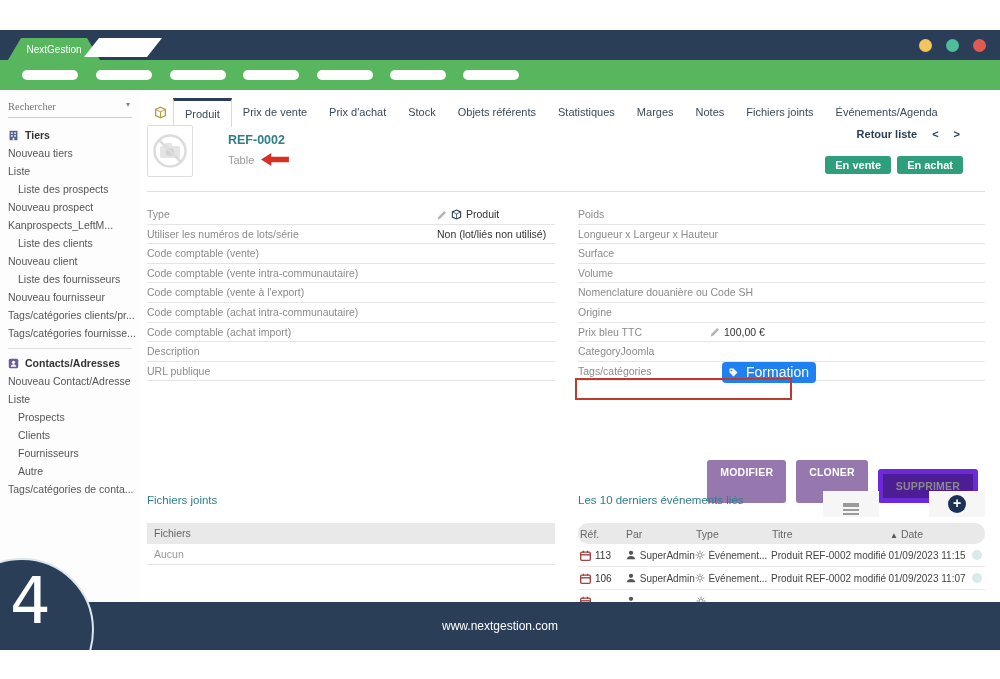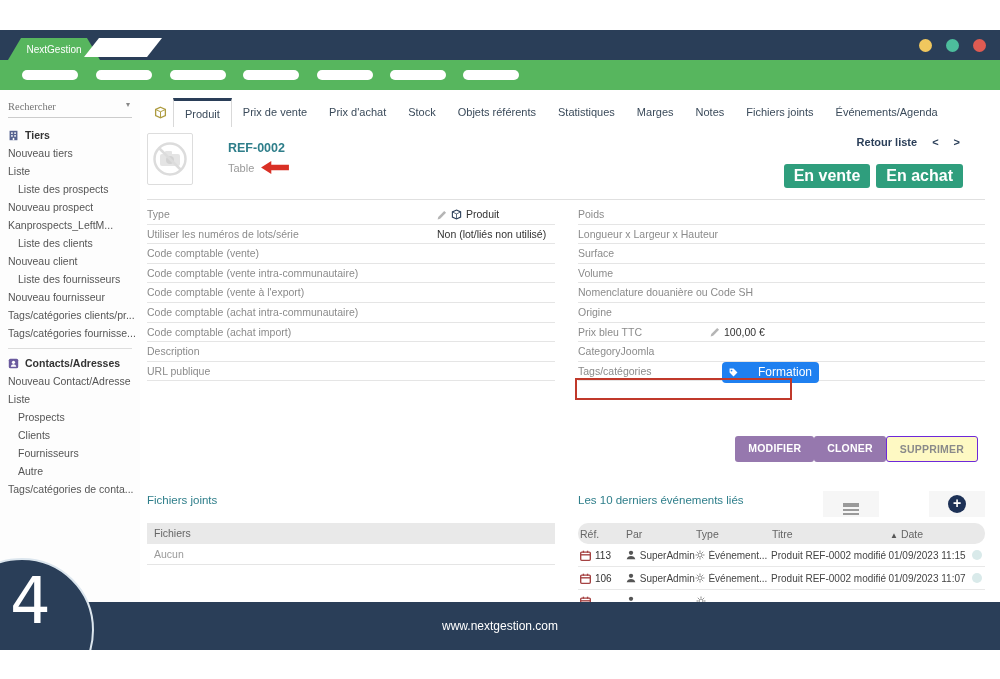--- a/index.html
+++ b/index.html
@@ -32,46 +32,46 @@
   .side-section{font-weight:bold;color:#333;font-size:10.5px;display:flex;align-items:center;gap:6px;}
   .side-divider{border-top:1px solid #ddd;margin:6px 8px 5px 8px;}
 
   
   .tabbar{position:absolute;top:98px;left:140px;width:860px;height:29px;display:flex;align-items:stretch;font-size:11px;color:#3a4a5a;}
   .tab-prod-icon{margin:8px 6px 0 14px;}
   .tab{padding:0 11px;line-height:29px;white-space:nowrap;cursor:pointer;}
   .tab.active{background:#fff;border-top:3px solid #2a3e58;border-left:1px solid #d9d9d9;border-right:1px solid #d9d9d9;line-height:26px;}
 
   
-  .banner{position:absolute;top:130px;left:147px;width:838px;height:70px;border-bottom:1px solid #e0e0e0;}
+  .banner{position:absolute;top:122px;left:147px;width:838px;height:70px;border-bottom:1px solid #e0e0e0;}
   .nophoto{position:absolute;left:0;top:3px;width:46px;height:52px;border:1px solid #ddd;border-radius:2px;background:#fff;display:flex;align-items:center;justify-content:center;}
   .ref{position:absolute;left:81px;top:11px;font-size:12.5px;font-weight:bold;color:#2e7e8a;}
   .sub{position:absolute;left:81px;top:31px;font-size:11px;color:#9a9a9a;display:flex;align-items:center;gap:7px;}
   .backrow{position:absolute;right:25px;top:6px;display:flex;gap:15px;align-items:center;font-size:11px;font-weight:bold;color:#2a3e58;}
   .chev{cursor:pointer;font-weight:bold;}
   .statusrow{position:absolute;right:22px;top:34px;display:flex;gap:6px;}
-  .btn-green{background:#2f9e7d;color:#fff;font-size:16px;font-weight:bold;padding:3px 10px;border-radius:3px;cursor:pointer;}
+  .btn-green{background:#2f9e7d;color:#fff;font-size:11px;font-weight:bold;padding:3px 10px;border-radius:3px;cursor:pointer;}
 
   
   .ftable{position:absolute;top:205px;font-size:10.5px;}
   .ftable.left{left:147px;width:408px;}
   .ftable.right{left:578px;width:407px;}
   .frow{position:relative;height:19.6px;border-bottom:1px solid #e5e5e5;line-height:19px;color:#8b8b8b;white-space:nowrap;}
   .fval{position:absolute;top:0;line-height:19px;color:#333;display:flex;align-items:center;gap:4px;}
   .ftable.left .fval{left:290px;}
   .ftable.right .fval{left:132px;}
   .help-i{display:inline-block;width:10px;height:10px;border-radius:50%;background:#c9c9c9;color:#fff;font-size:8px;line-height:10px;text-align:center;margin-left:4px;vertical-align:1px;}
-  .badge{display:inline-flex;align-items:center;gap:20px;background:#1f80f0;color:#fff;font-size:12px;padding:1px 7px;border-radius:4px;margin-left:12px;cursor:pointer;}
+  .badge{display:inline-flex;align-items:center;gap:8px;background:#1f80f0;color:#fff;font-size:14px;padding:1px 7px;border-radius:4px;margin-left:12px;cursor:pointer;}
   .anno-box{position:absolute;left:575px;top:378px;width:217px;height:22px;border:2px solid #c0392b;z-index:5;pointer-events:none;}
 
   
-  .actions{position:absolute;top:436px;right:22px;display:flex;}
+  .actions{position:absolute;top:460px;right:22px;display:flex;gap:10px;}
   .btn{font-size:10.5px;font-weight:bold;padding:6px 13px;border-radius:3px;cursor:pointer;letter-spacing:.2px;}
   .btn.purple{background:#9678ae;color:#fff;}
-  .btn.ghost{background:#fef9c3;color:#8a8a8a;border:1px solid #6d28d9;}
+  .btn.ghost{background:#4c1d95;color:#8a8a8a;border:5px solid #6d28d9;margin-top:9px;}
 
   
   .sect-title{font-size:11.5px;color:#2e7e8a;}
   .attach{position:absolute;top:494px;left:147px;width:408px;}
   .attach .thead{margin-top:17px;background:#e9e9e9;height:21px;line-height:21px;padding-left:7px;font-size:10.5px;color:#666;}
   .attach .trow{height:21px;line-height:21px;padding-left:7px;font-size:10.5px;color:#9a9a9a;border-bottom:1px solid #e5e5e5;}
 
   .events{position:absolute;top:494px;left:578px;width:407px;}
   .ev-tools{position:absolute;top:-3px;right:0;display:flex;gap:50px;}
   .tool{width:56px;height:26px;background:#f6f6f6;display:flex;align-items:center;justify-content:center;cursor:pointer;}

